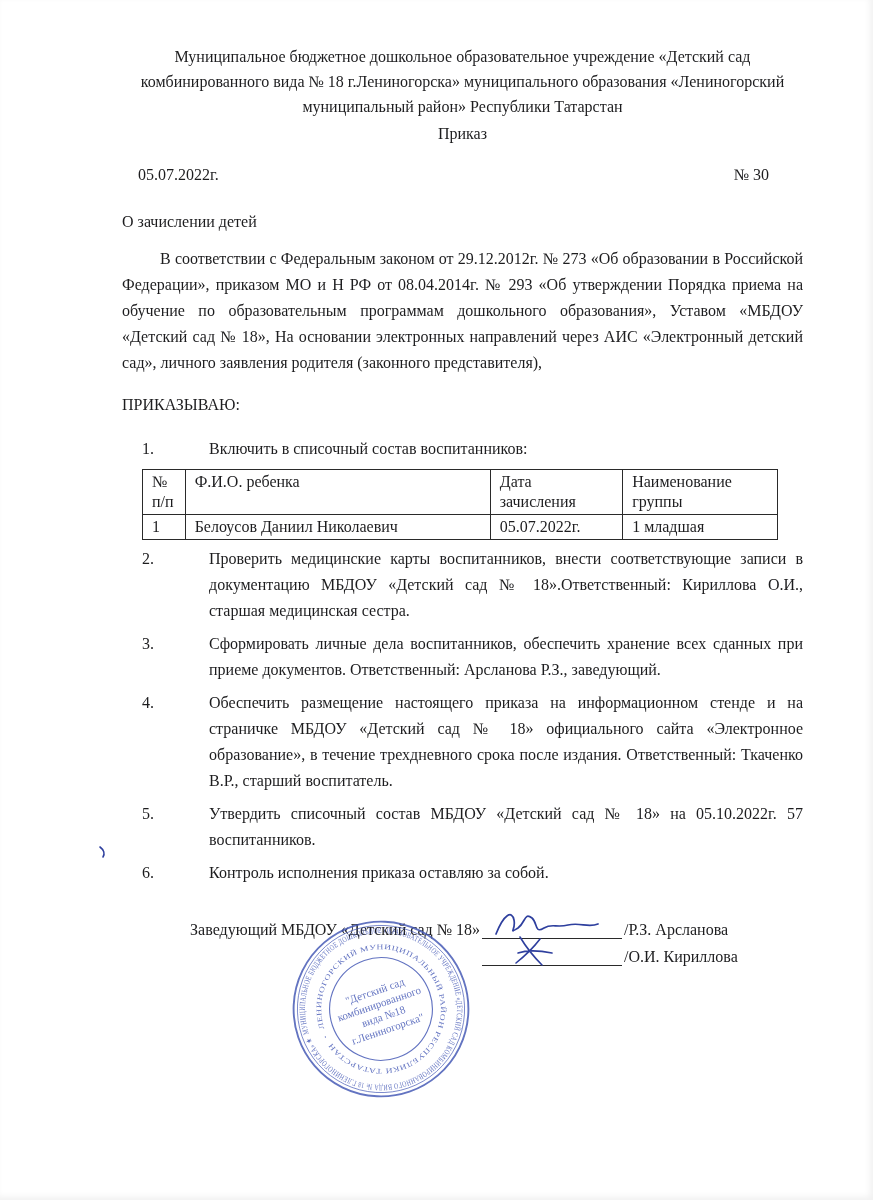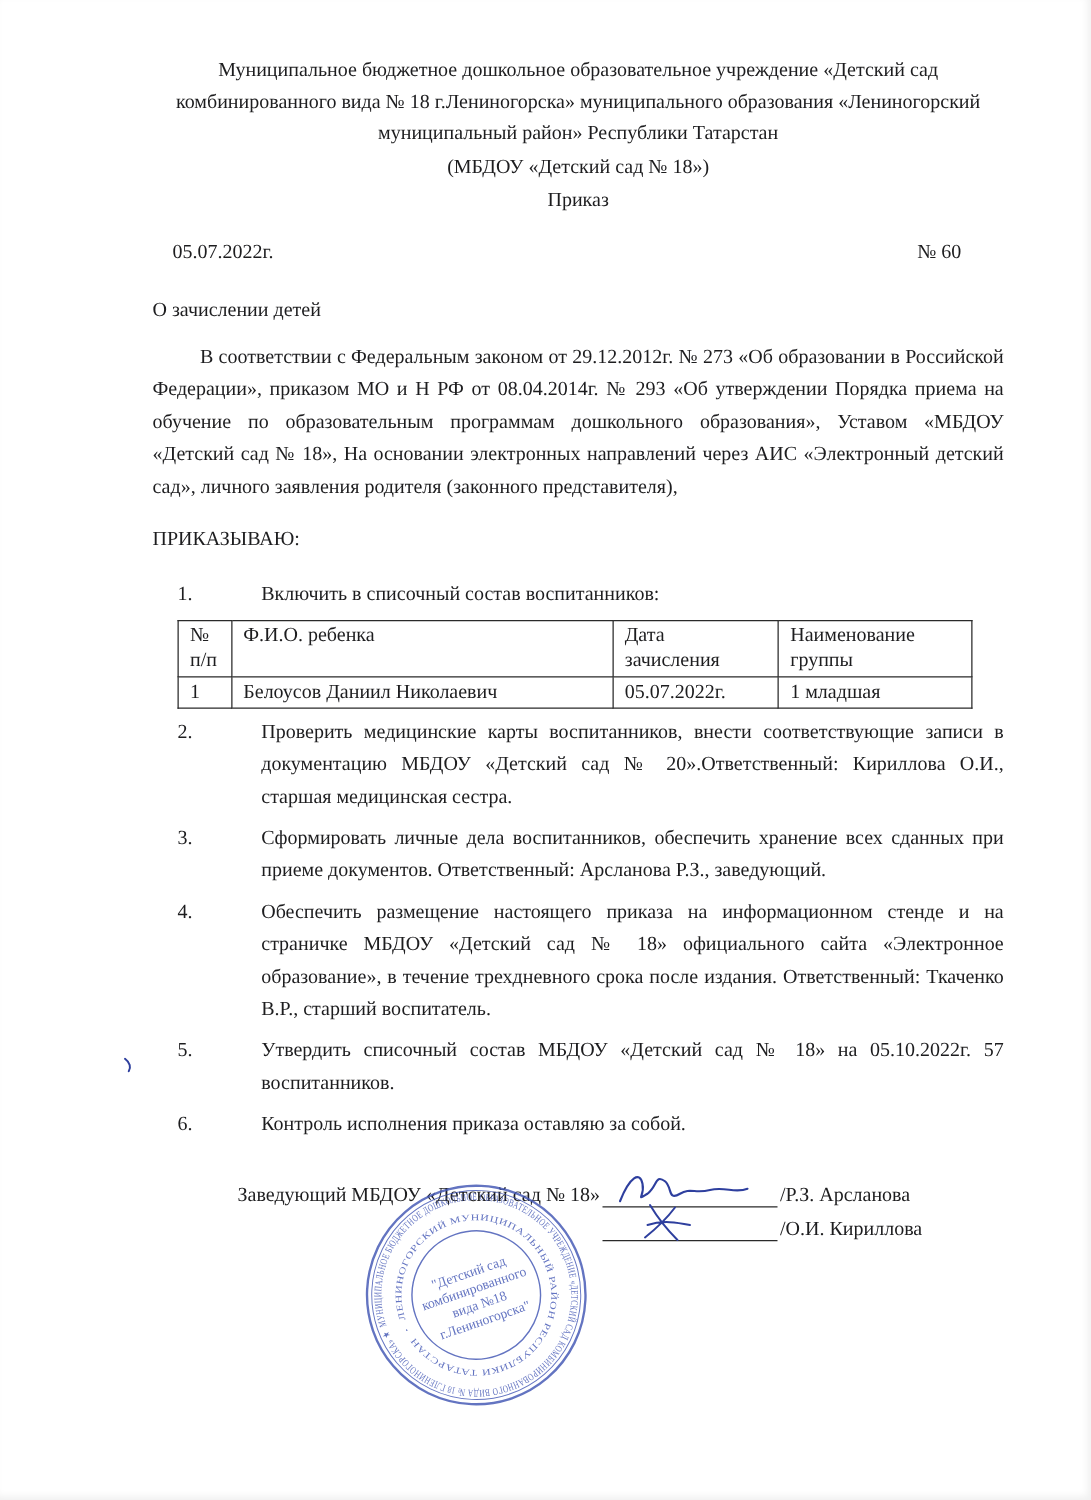--- a/index.html
+++ b/index.html
@@ -41,26 +41,25 @@
   .stamp-svg{transform:rotate(-19deg);opacity:0.82;}
   .pen-mark{position:absolute;left:96px;top:844px;}
 </style>
 </head>
 <body>
 
 <div class="page">
   <div class="content">
 
     <div class="org">Муниципальное бюджетное дошкольное образовательное учреждение «Детский сад комбинированного вида № 18 г.Лениногорска» муниципального образования «Лениногорский муниципальный район»  Республики Татарстан</div>
-    <div class="short-name">(МБДОУ «Детский сад № 18»)</div>
     <div class="doc-type">Приказ</div>
 
     <div class="meta-row">
       <span>05.07.2022г.</span>
-      <span>№ 60</span>
+      <span>№ 30</span>
     </div>
 
     <div class="subject">О зачислении детей</div>
 
     <div class="intro">В соответствии с Федеральным законом от 29.12.2012г. № 273 «Об образовании в Российской Федерации», приказом МО и Н РФ от 08.04.2014г. № 293 «Об утверждении Порядка приема на обучение по образовательным программам дошкольного образования», Уставом «МБДОУ «Детский сад № 18», На основании электронных направлений через АИС «Электронный детский сад», личного заявления родителя (законного представителя),</div>
 
     <div class="order-word">ПРИКАЗЫВАЮ:</div>
 
     <div class="order-list">
 
@@ -92,21 +91,21 @@
             <td>1</td>
             <td>Белоусов Даниил Николаевич</td>
             <td>05.07.2022г.</td>
             <td>1 младшая</td>
           </tr>
         </tbody>
       </table>
 
       <div class="order-item">
         <span class="num">2.</span>
-        <span class="itext">Проверить медицинские карты воспитанников, внести соответствующие записи в документацию МБДОУ «Детский сад № 20».Ответственный:  Кириллова О.И., старшая медицинская сестра.</span>
+        <span class="itext">Проверить медицинские карты воспитанников, внести соответствующие записи в документацию МБДОУ «Детский сад № 18».Ответственный:  Кириллова О.И., старшая медицинская сестра.</span>
       </div>
       <div class="order-item">
         <span class="num">3.</span>
         <span class="itext">Сформировать личные дела воспитанников, обеспечить хранение всех сданных при приеме документов. Ответственный: Арсланова Р.З., заведующий.</span>
       </div>
       <div class="order-item">
         <span class="num">4.</span>
         <span class="itext">Обеспечить размещение настоящего приказа на информационном стенде и на страничке МБДОУ «Детский сад № 18» официального сайта «Электронное образование», в течение трехдневного срока после издания. Ответственный: Ткаченко В.Р., старший воспитатель.</span>
       </div>
       <div class="order-item">

